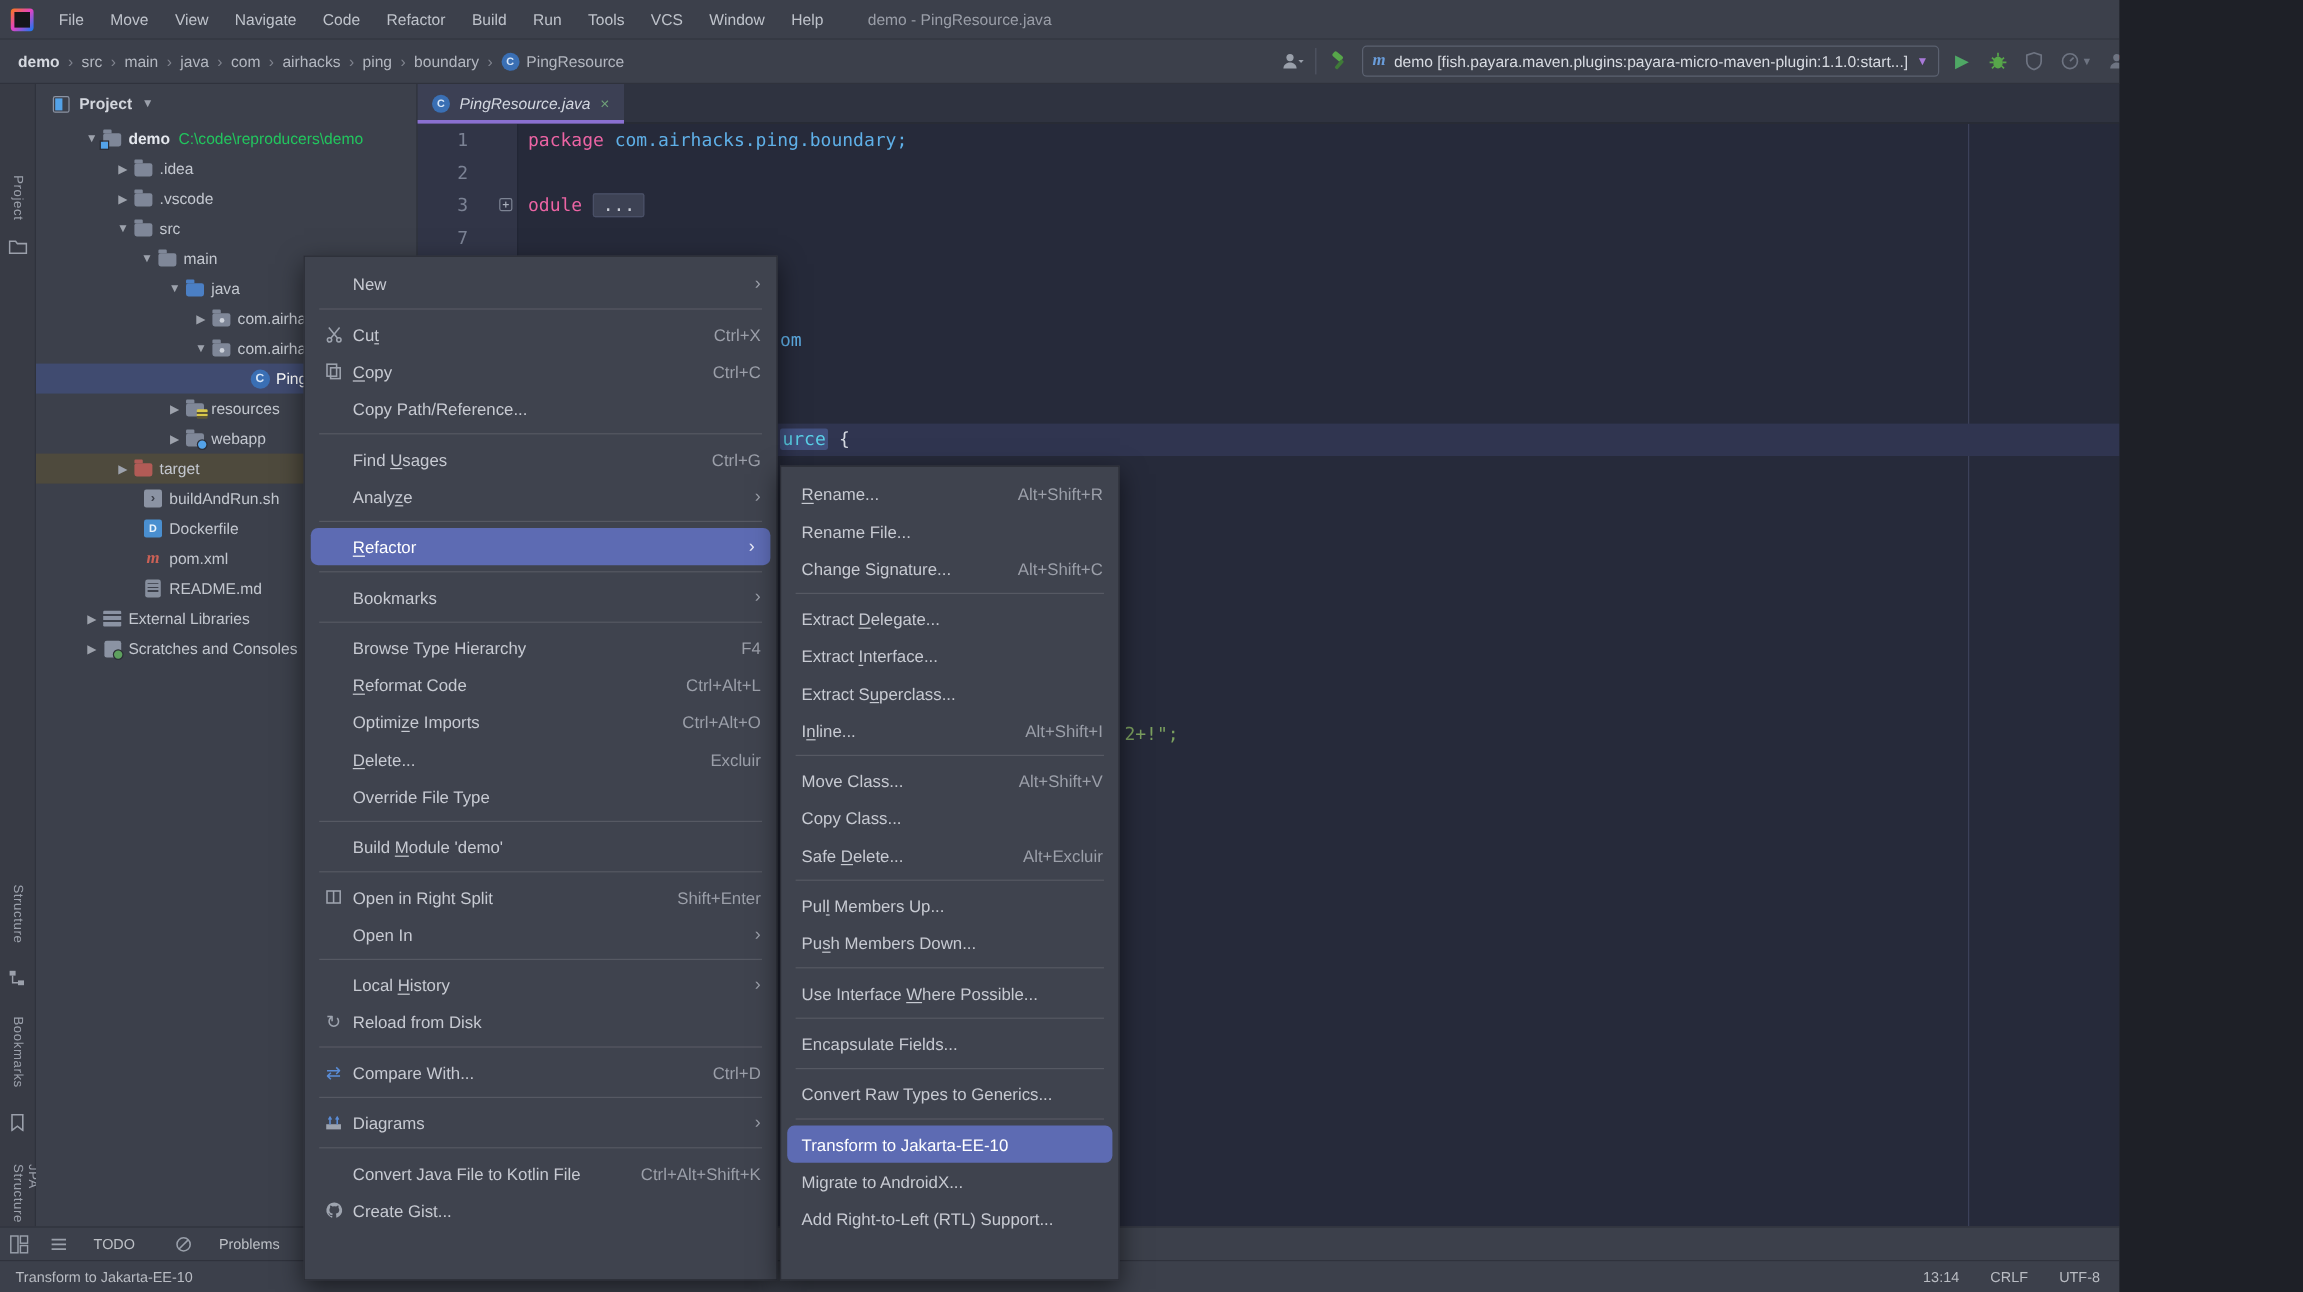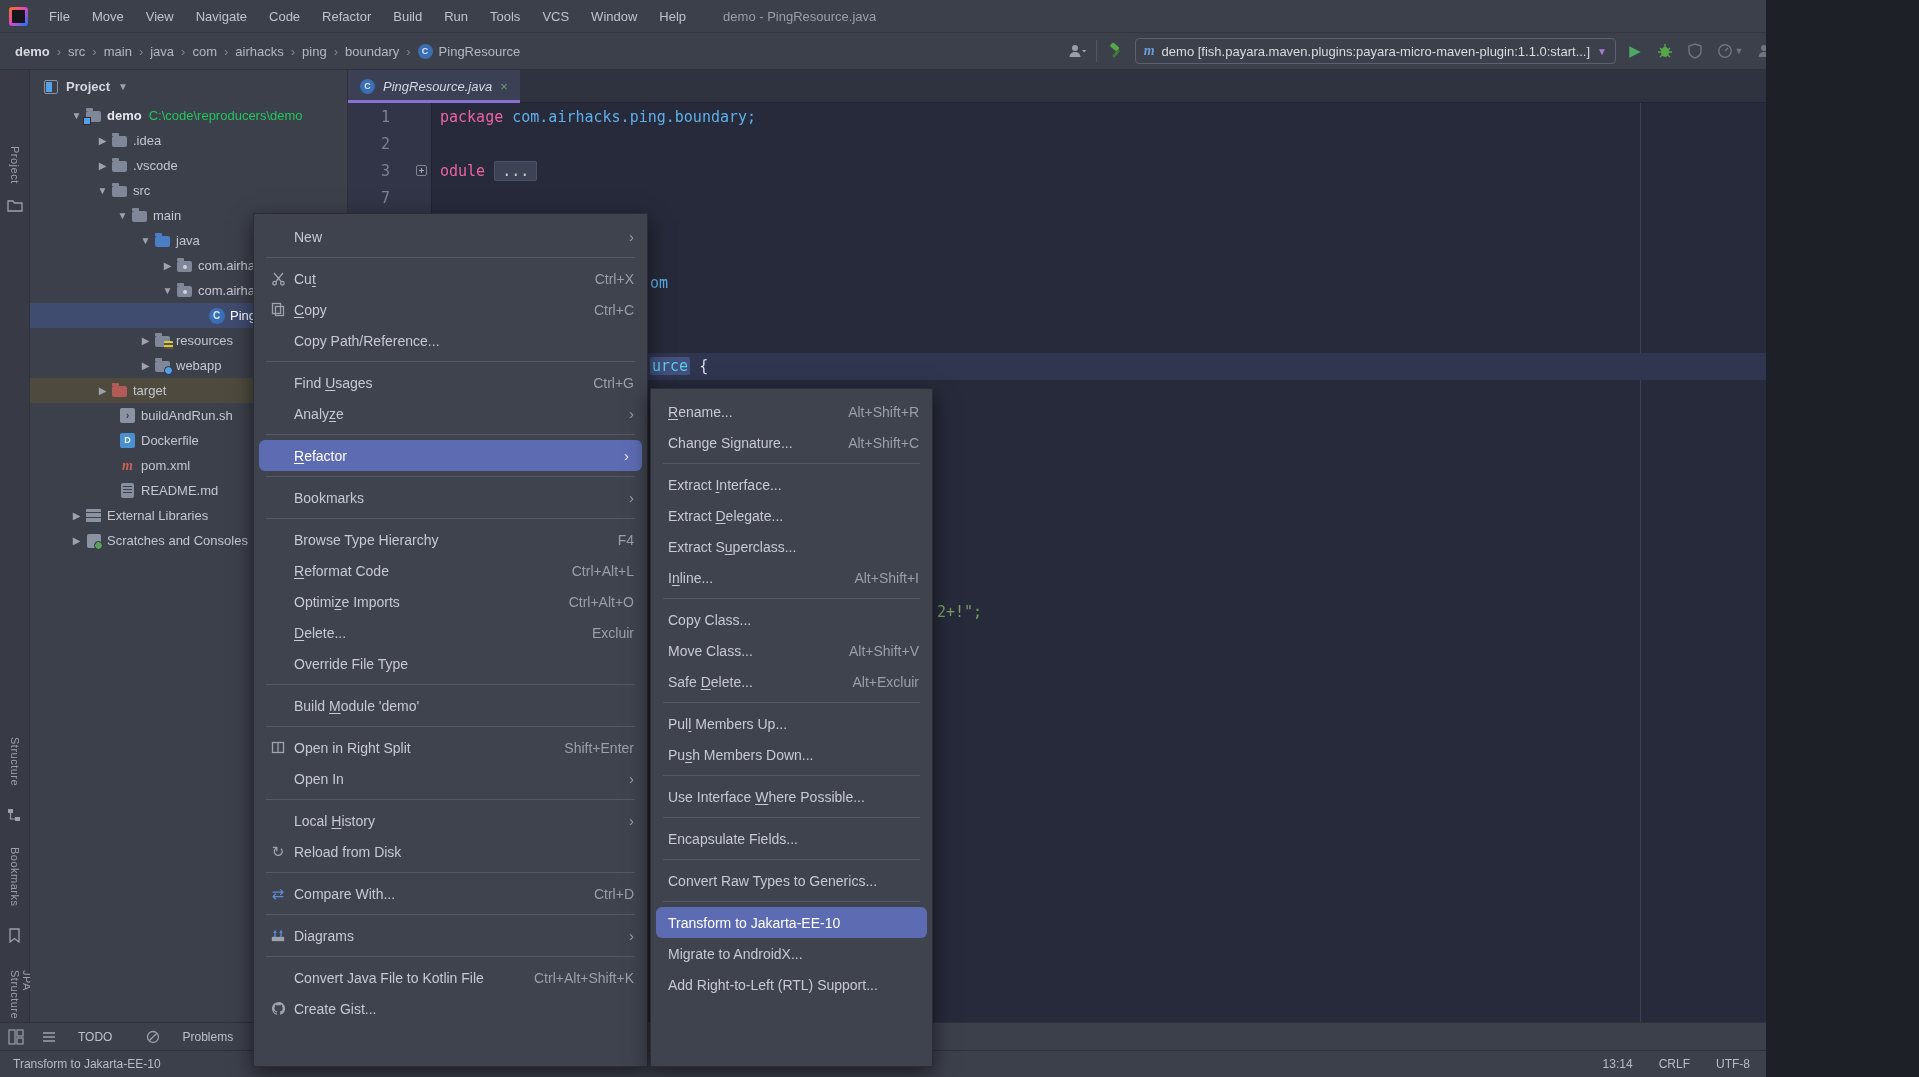--- a/index.html
+++ b/index.html
@@ -674,47 +674,50 @@
       </div>
   </div>
 
   <div class="menu sub">
     <div class="mi">
         <span><u>R</u>ename...</span>
         <span class="sp"></span>
         <span class="mis">Alt+Shift+R</span>
       </div>
     <div class="mi">
+        <span>Rename File...</span>
+      </div>
+    <div class="mi">
         <span>Change Si<u>g</u>nature...</span>
         <span class="sp"></span>
         <span class="mis">Alt+Shift+C</span>
       </div>
     <div class="msep"></div>
     <div class="mi">
+        <span>Extract <u>D</u>elegate...</span>
+      </div>
+    <div class="mi">
         <span>Extract <u>I</u>nterface...</span>
       </div>
     <div class="mi">
-        <span>Extract <u>D</u>elegate...</span>
-      </div>
-    <div class="mi">
         <span>Extract S<u>u</u>perclass...</span>
       </div>
     <div class="mi">
         <span>I<u>n</u>line...</span>
         <span class="sp"></span>
         <span class="mis">Alt+Shift+I</span>
       </div>
     <div class="msep"></div>
     <div class="mi">
+        <span>Move Class...</span>
+        <span class="sp"></span>
+        <span class="mis">Alt+Shift+V</span>
+      </div>
+    <div class="mi">
         <span>Copy Class...</span>
-      </div>
-    <div class="mi">
-        <span>Move Class...</span>
-        <span class="sp"></span>
-        <span class="mis">Alt+Shift+V</span>
       </div>
     <div class="mi">
         <span>Safe <u>D</u>elete...</span>
         <span class="sp"></span>
         <span class="mis">Alt+Excluir</span>
       </div>
     <div class="msep"></div>
     <div class="mi">
         <span>Pul<u>l</u> Members Up...</span>
       </div>

